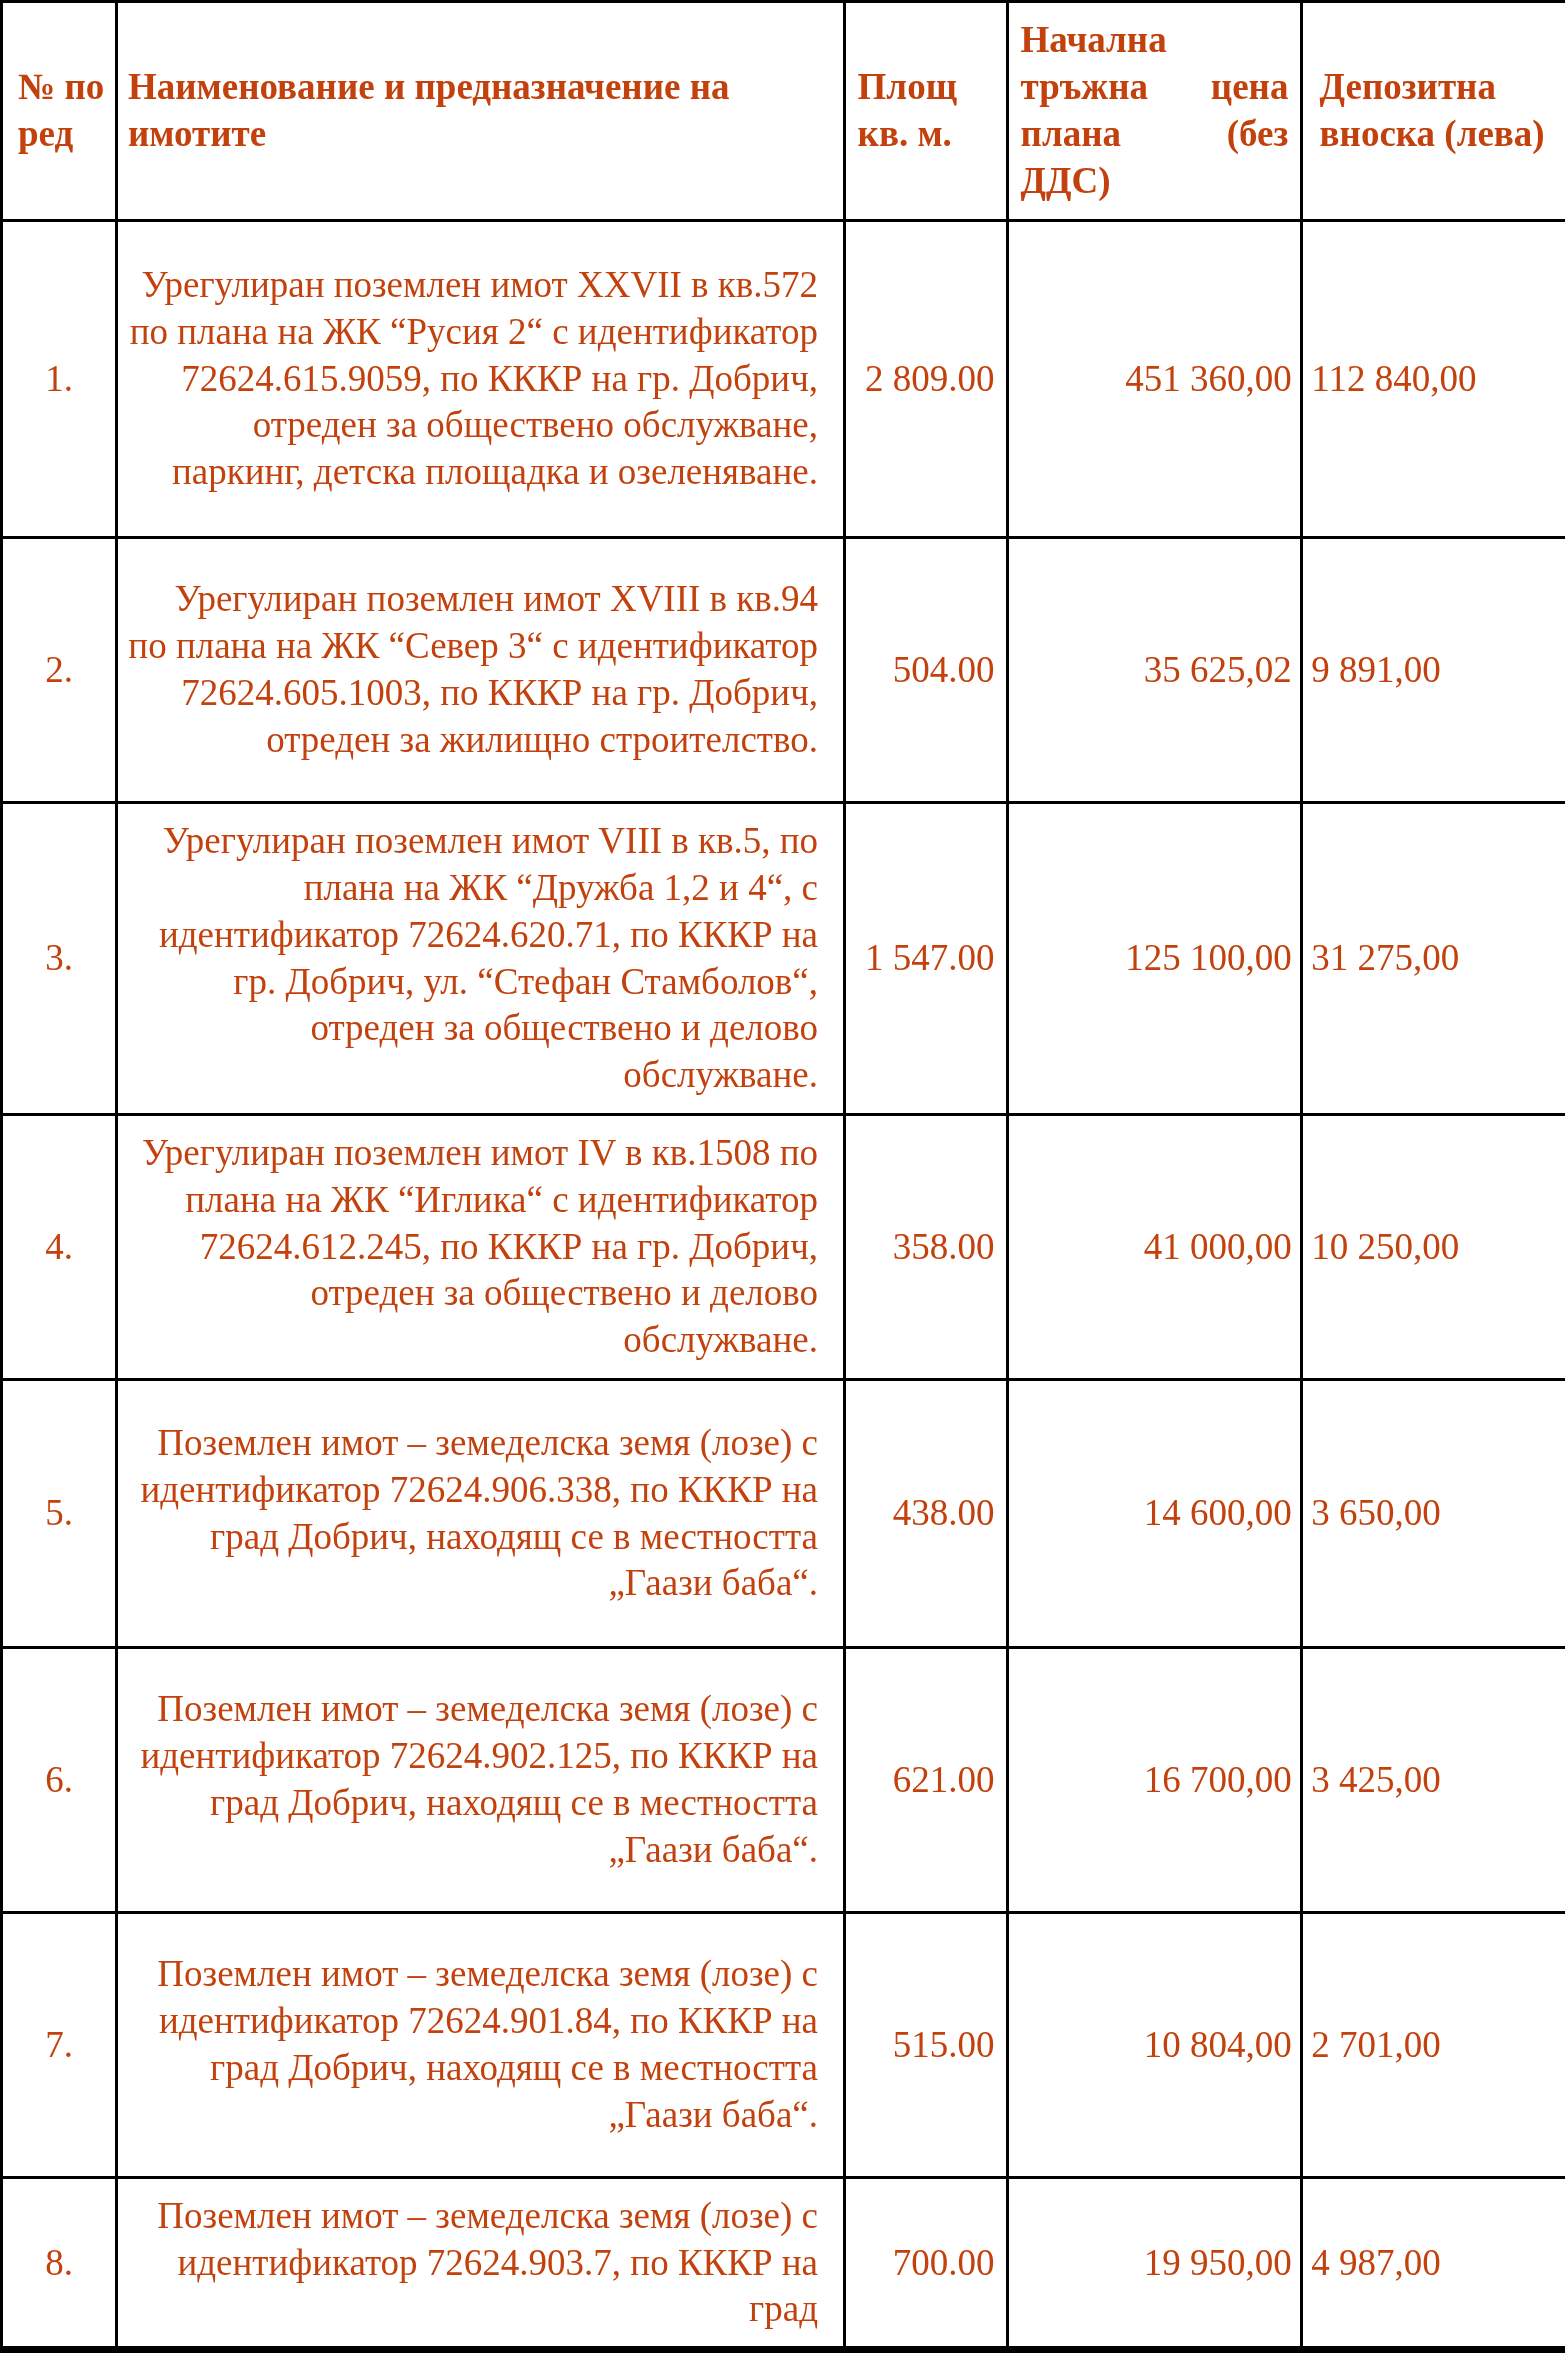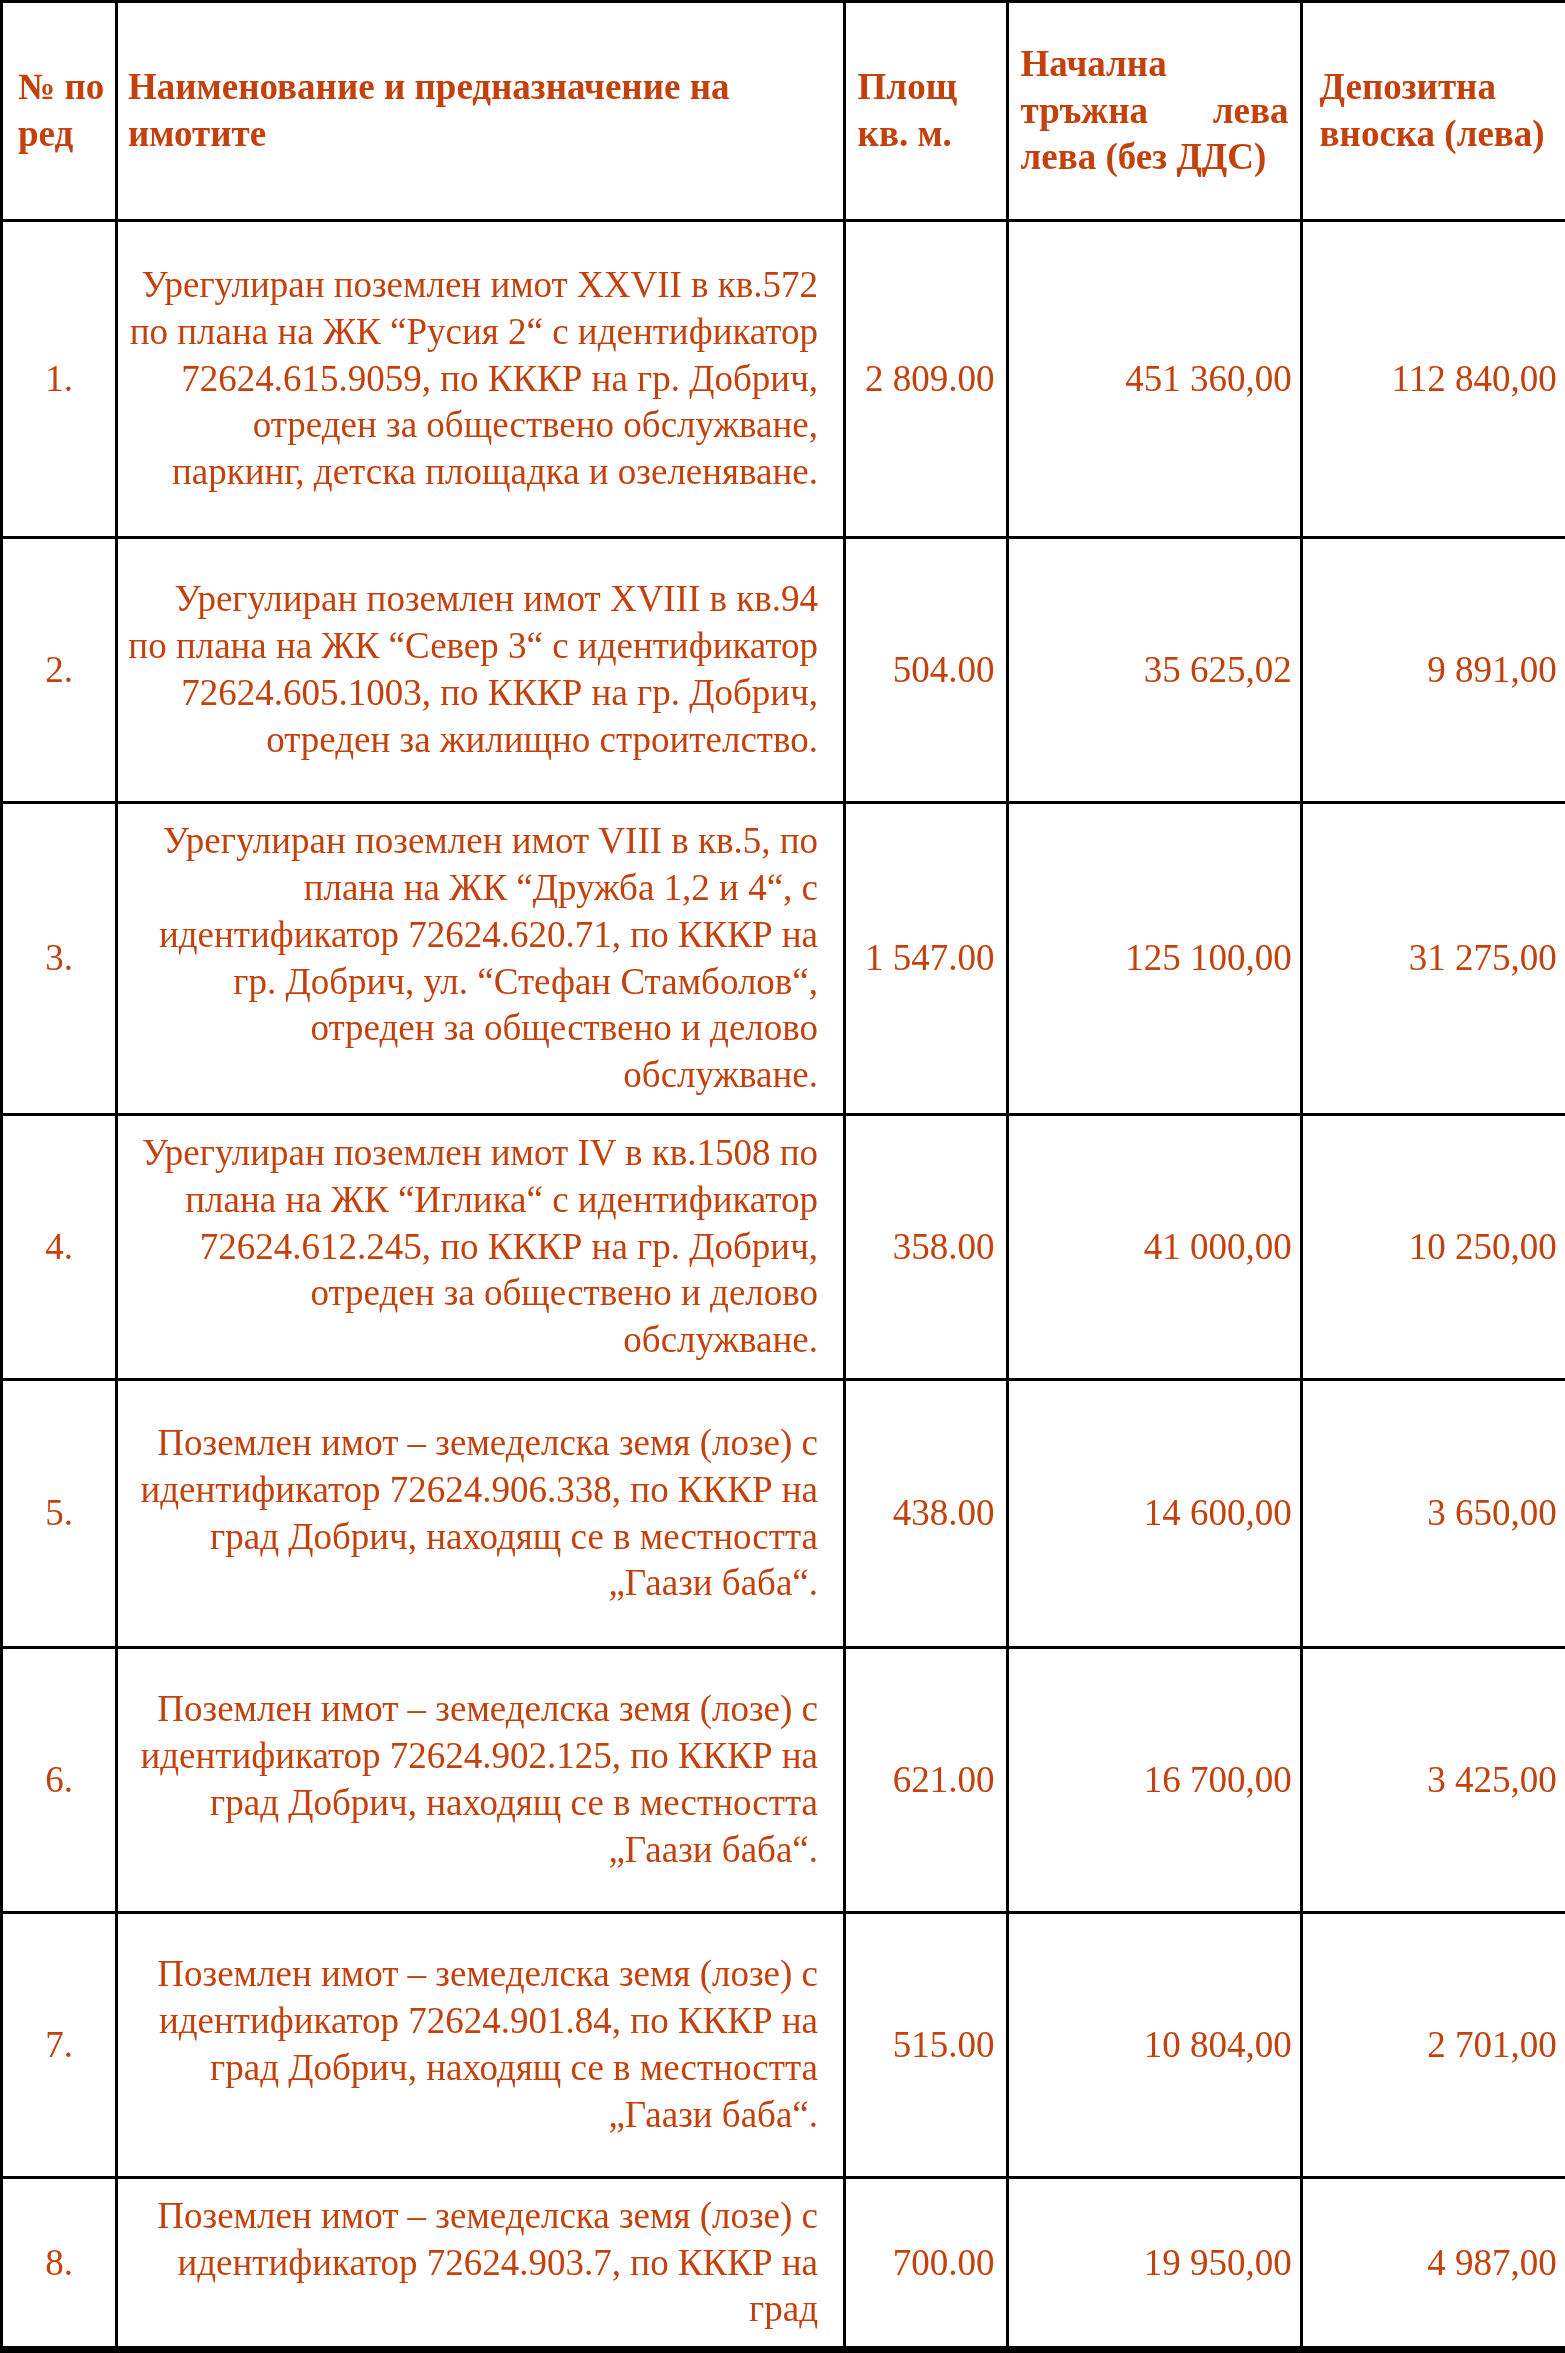--- a/index.html
+++ b/index.html
@@ -35,21 +35,21 @@
   th.h-name    { padding: 6.6px 25px 6.6px 10px; }
   th.h-area    { padding: 6.6px 5px 6.6px 11.6px; }
   th.h-price   { padding: 6.6px 11.6px; text-align: justify; }
   th.h-deposit { padding: 6.6px 5px 6.6px 16.6px; }
 
   
   td.c-no      { text-align: center; padding: 5px; }
   td.c-name    { text-align: right; padding: 8.3px 25px 8.3px 10px; }
   td.c-area    { text-align: right; padding: 5px 11.6px; }
   td.c-price   { text-align: right; padding: 5px 8.3px; }
-  td.c-deposit { text-align: right; padding: 5px 8.3px; }
+  td.c-deposit { text-align: left; padding: 5px 8.3px; }
 
   
   .bottom-edge {
     position: absolute;
     left: 0; bottom: 0;
     width: 100%; height: 8.3px;
     background: #000000;
   }
 </style>
 </head>
@@ -62,21 +62,21 @@
       <col style="width:728px">
       <col style="width:163px">
       <col style="width:294px">
       <col style="width:265px">
     </colgroup>
     <tbody>
       <tr style="height:219px">
         <th class="h-no">№ по ред</th>
         <th class="h-name">Наименование и предназначение на имотите</th>
         <th class="h-area">Площ кв. м.</th>
-        <th class="h-price">Начална тръжна лева лева (без ДДС)</th>
+        <th class="h-price">Начална тръжна цена плана (без ДДС)</th>
         <th class="h-deposit">Депозитна вноска (лева)</th>
       </tr>
 
       <tr style="height:317px">
         <td class="c-no">1.</td>
         <td class="c-name">Урегулиран поземлен имот XXVII в кв.572 по плана на ЖК “Русия 2“ с идентификатор 72624.615.9059, по КККР на гр. Добрич, отреден за обществено обслужване, паркинг, детска площадка и озеленяване.</td>
         <td class="c-area">2 809.00</td>
         <td class="c-price">451 360,00</td>
         <td class="c-deposit">112 840,00</td>
       </tr>

